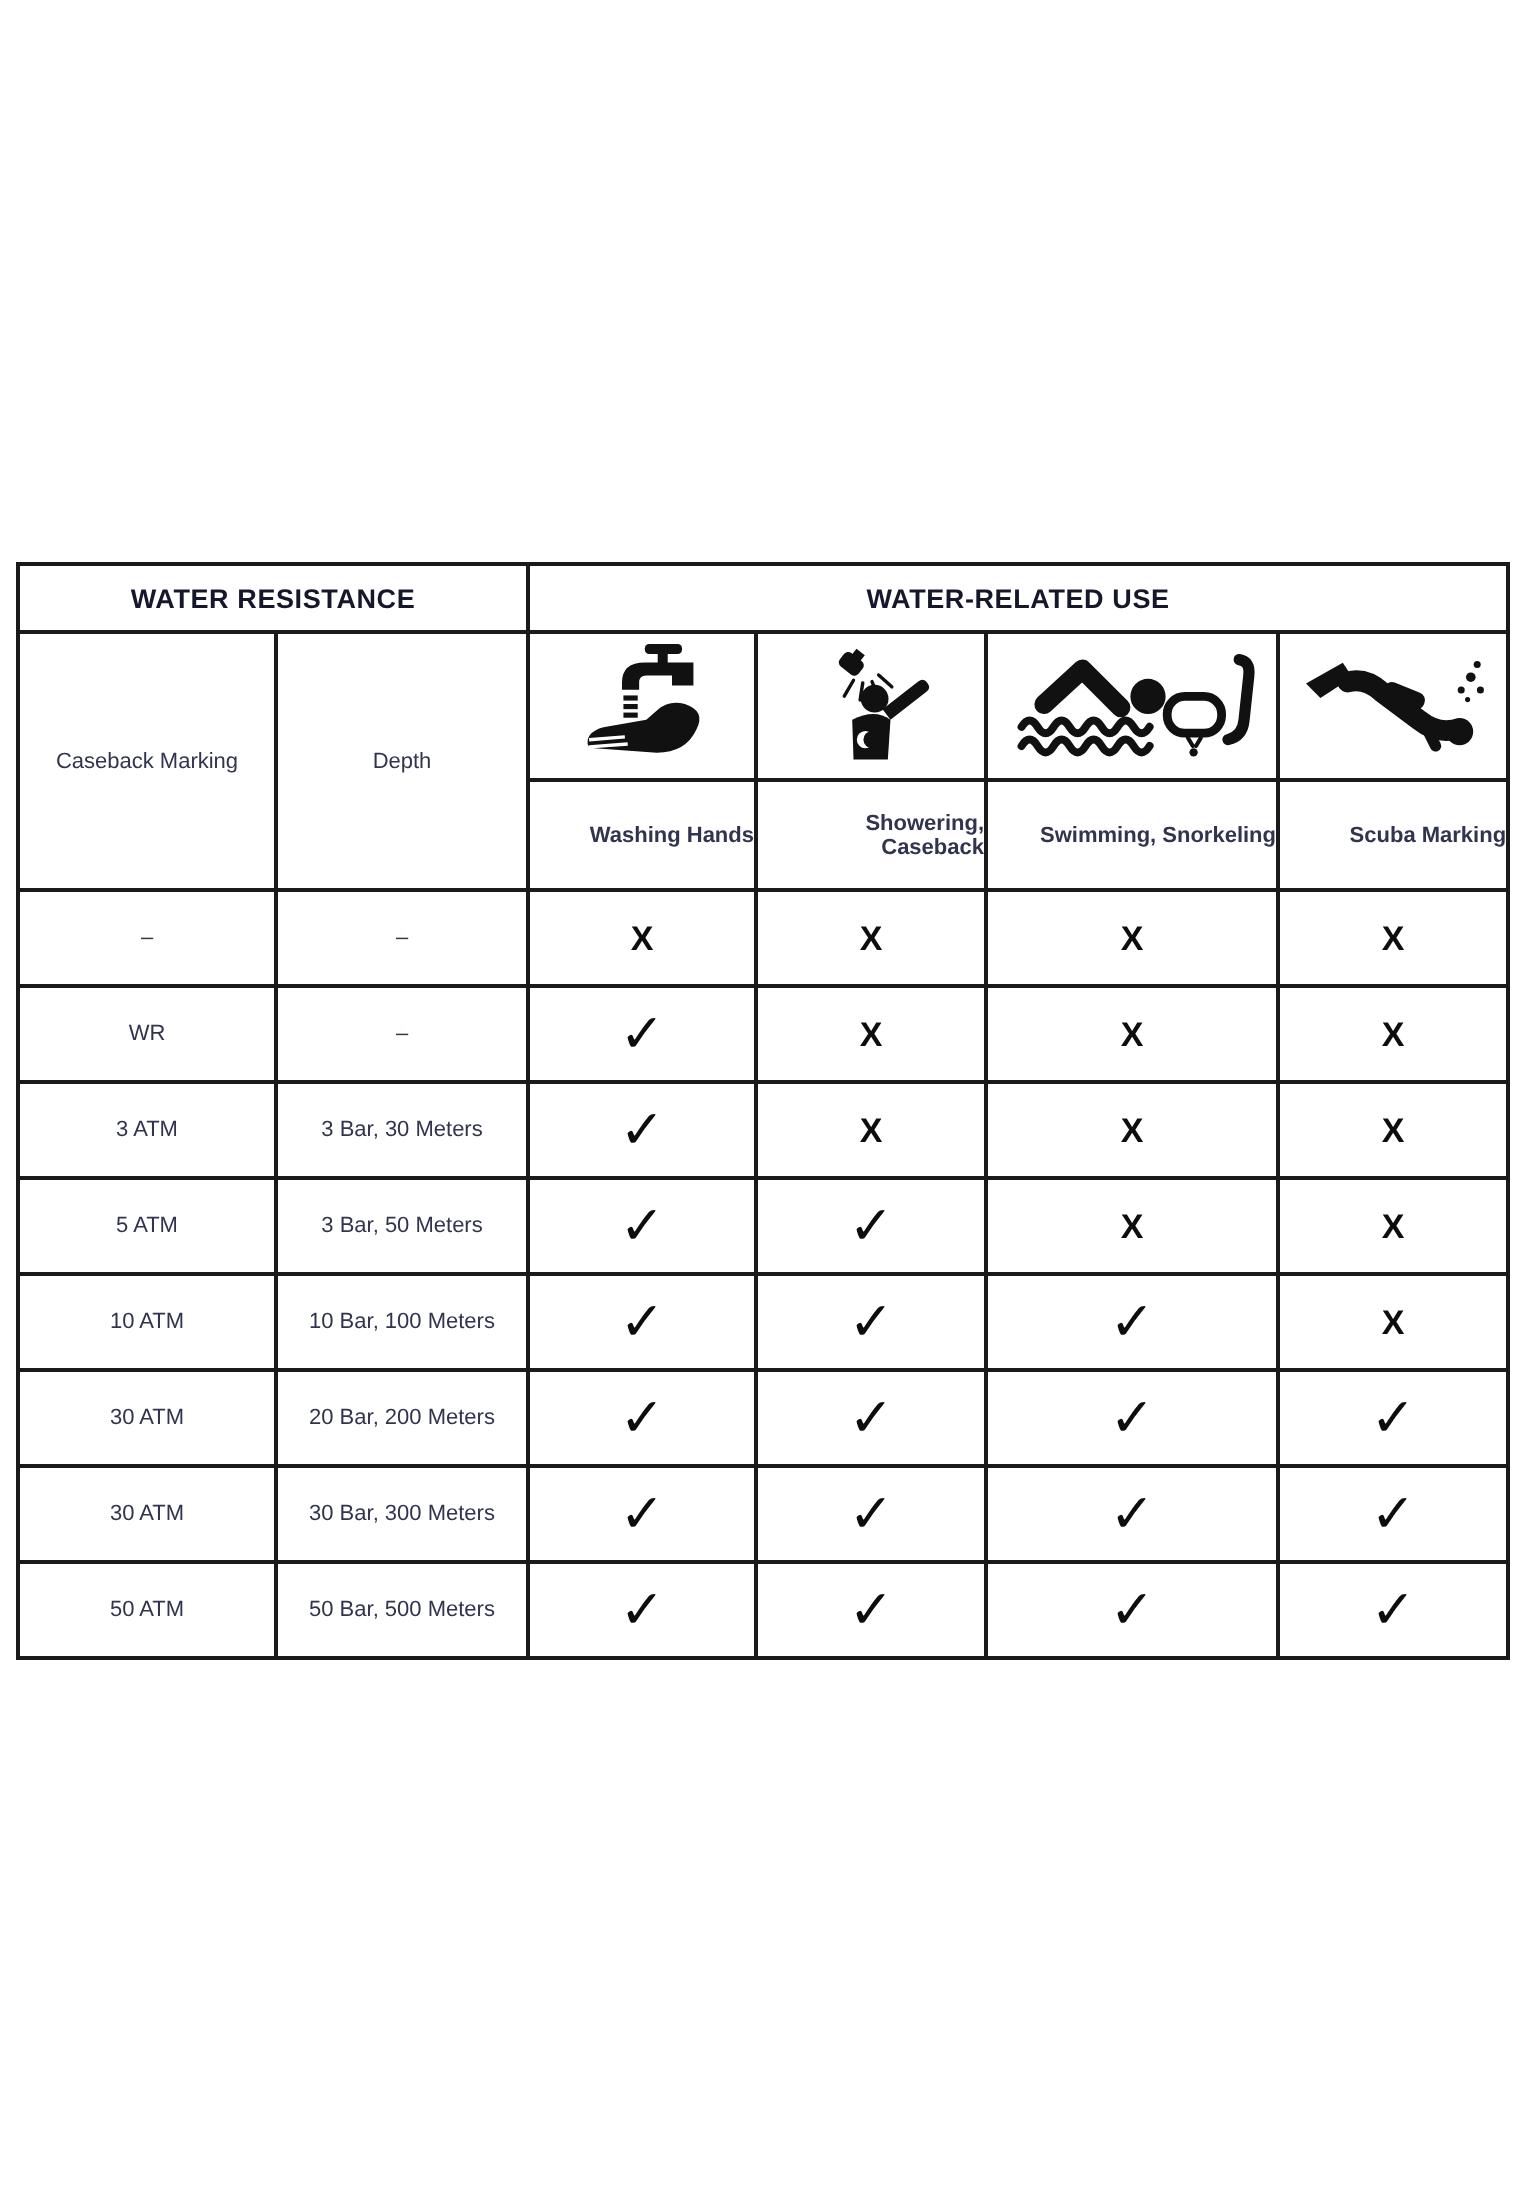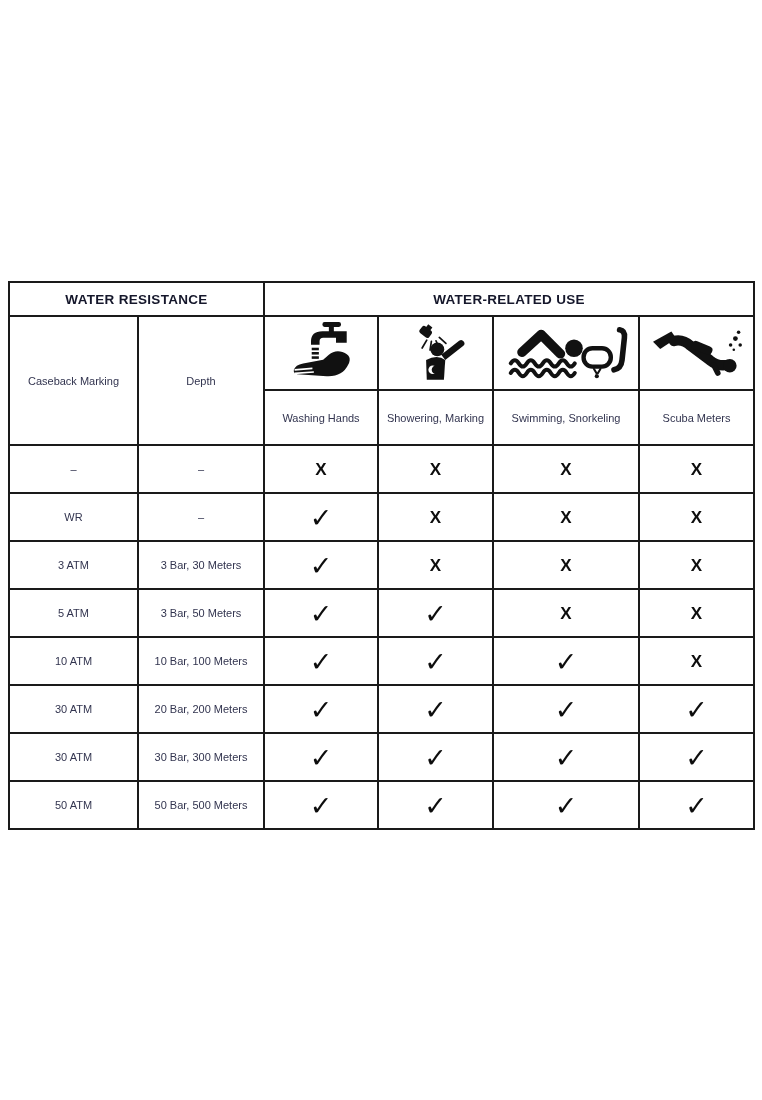--- a/index.html
+++ b/index.html
@@ -33,22 +33,23 @@
     font-size: 13.5px;
     font-weight: bold;
     letter-spacing: 0.3px;
     color: #15172b;
     font-stretch: condensed;
   }
   tr.row-icons th.icon-cell { height: 74px; }
   tr.row-labels th {
     height: 55px;
     font-size: 11px;
-    font-weight: normal;
+    font-weight: bold;
     color: #32344f;
+    text-align: right;
   }
   th.span-cell {
     font-size: 11px;
     font-weight: normal;
     color: #32344f;
     margin-top: 24px;
   }
   .wr-table tbody td { height: 48px; font-size: 11px; color: #32344f; }
   .wr-table tbody td.cell-mark { color: #0d0d0d; }
   .wr-table tbody td.mark-check {
@@ -152,23 +153,23 @@
               <circle cx="107" cy="17" r="3"></circle>
               <circle cx="113" cy="25" r="2.2"></circle>
               <circle cx="105" cy="31" r="1.6"></circle>
               <circle cx="111" cy="9" r="2.2"></circle>
             </svg>
           </span>
         </th>
       </tr>
       <tr class="row-labels">
         <th>Washing Hands</th>
-        <th>Showering, Marking</th>
+        <th>Showering, Caseback</th>
         <th>Swimming, Snorkeling</th>
-        <th>Scuba Meters</th>
+        <th>Scuba Marking</th>
       </tr>
     </thead>
     <tbody>
         <tr>
           <td class="cell-marking">–</td>
           <td class="cell-depth">–</td>
           <td class="cell-mark mark-x">X</td>
           <td class="cell-mark mark-x">X</td>
           <td class="cell-mark mark-x">X</td>
           <td class="cell-mark mark-x">X</td>

